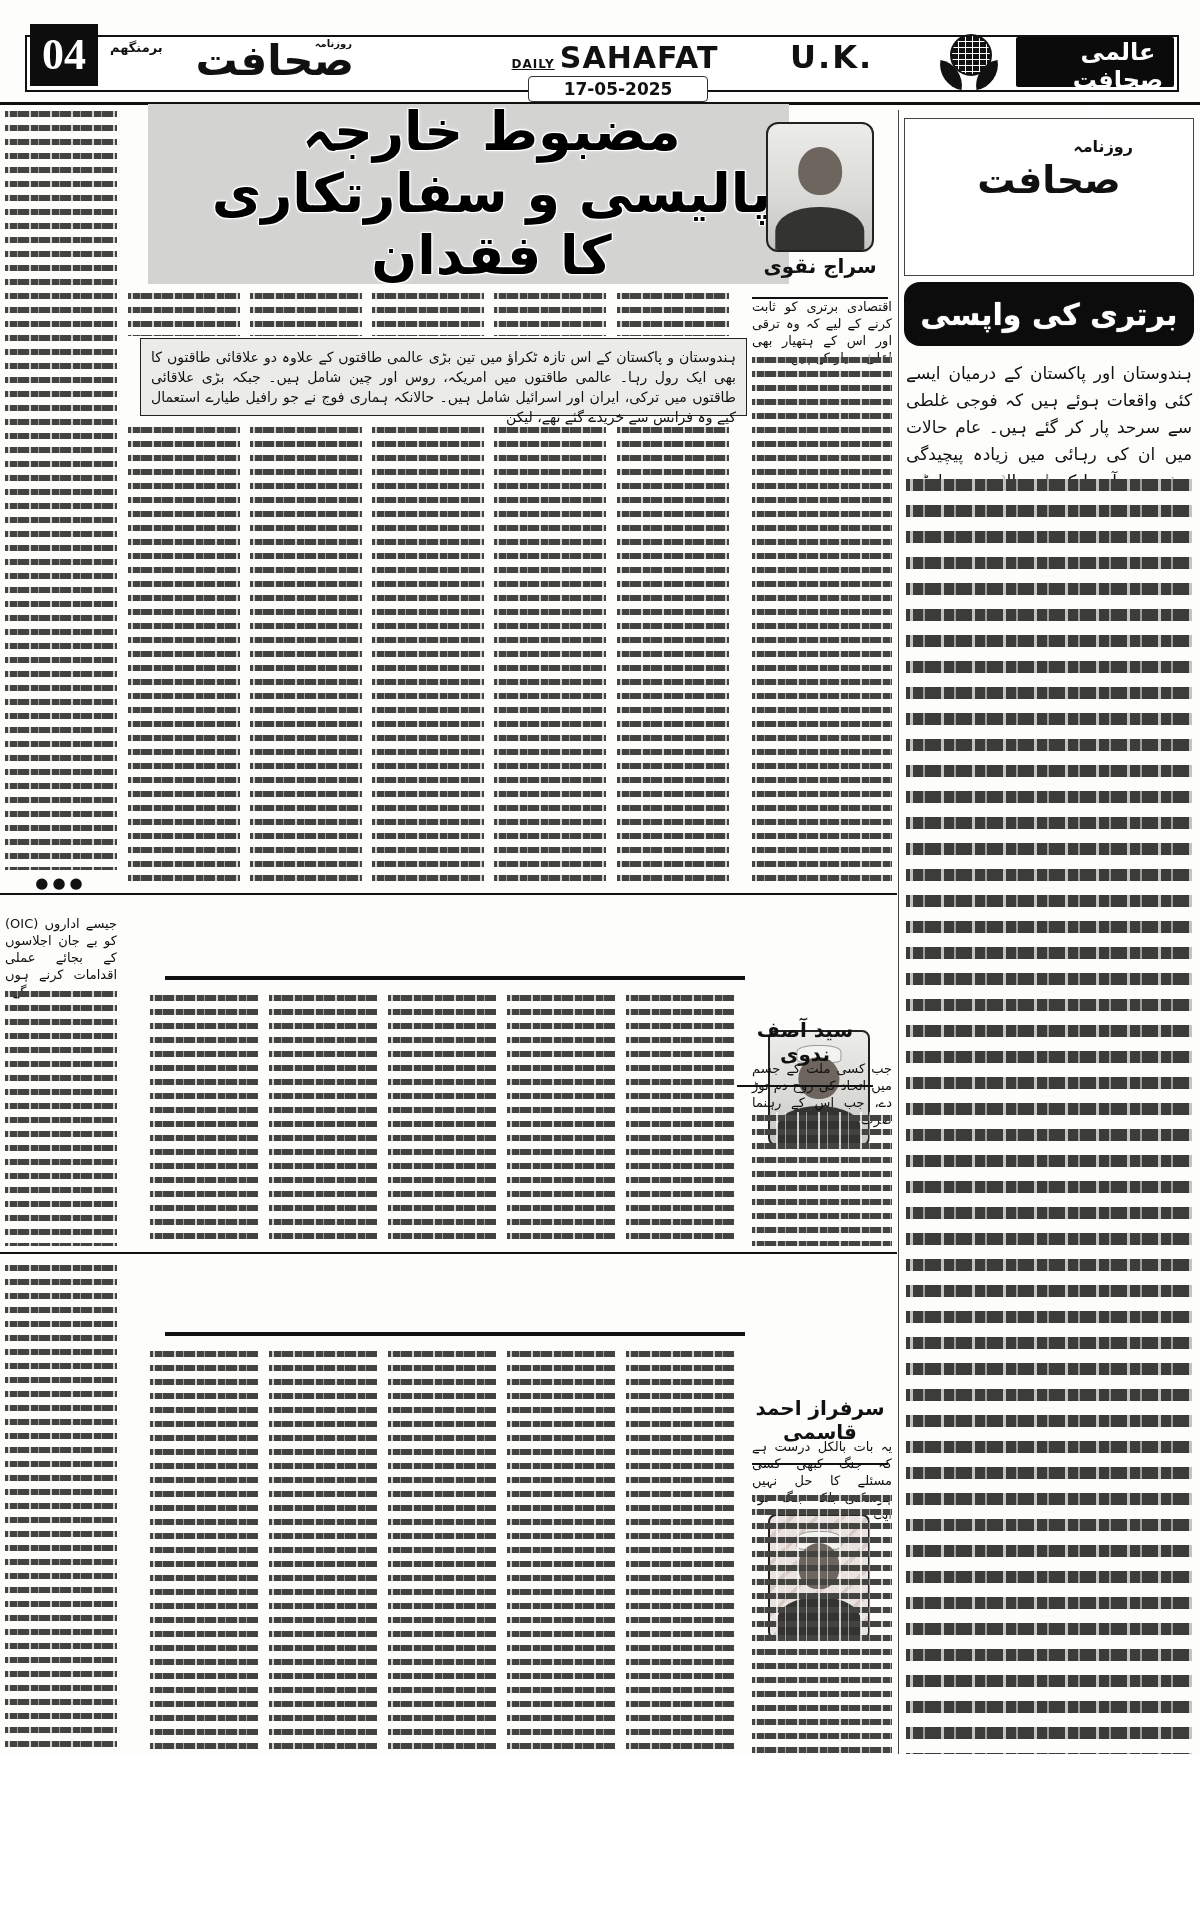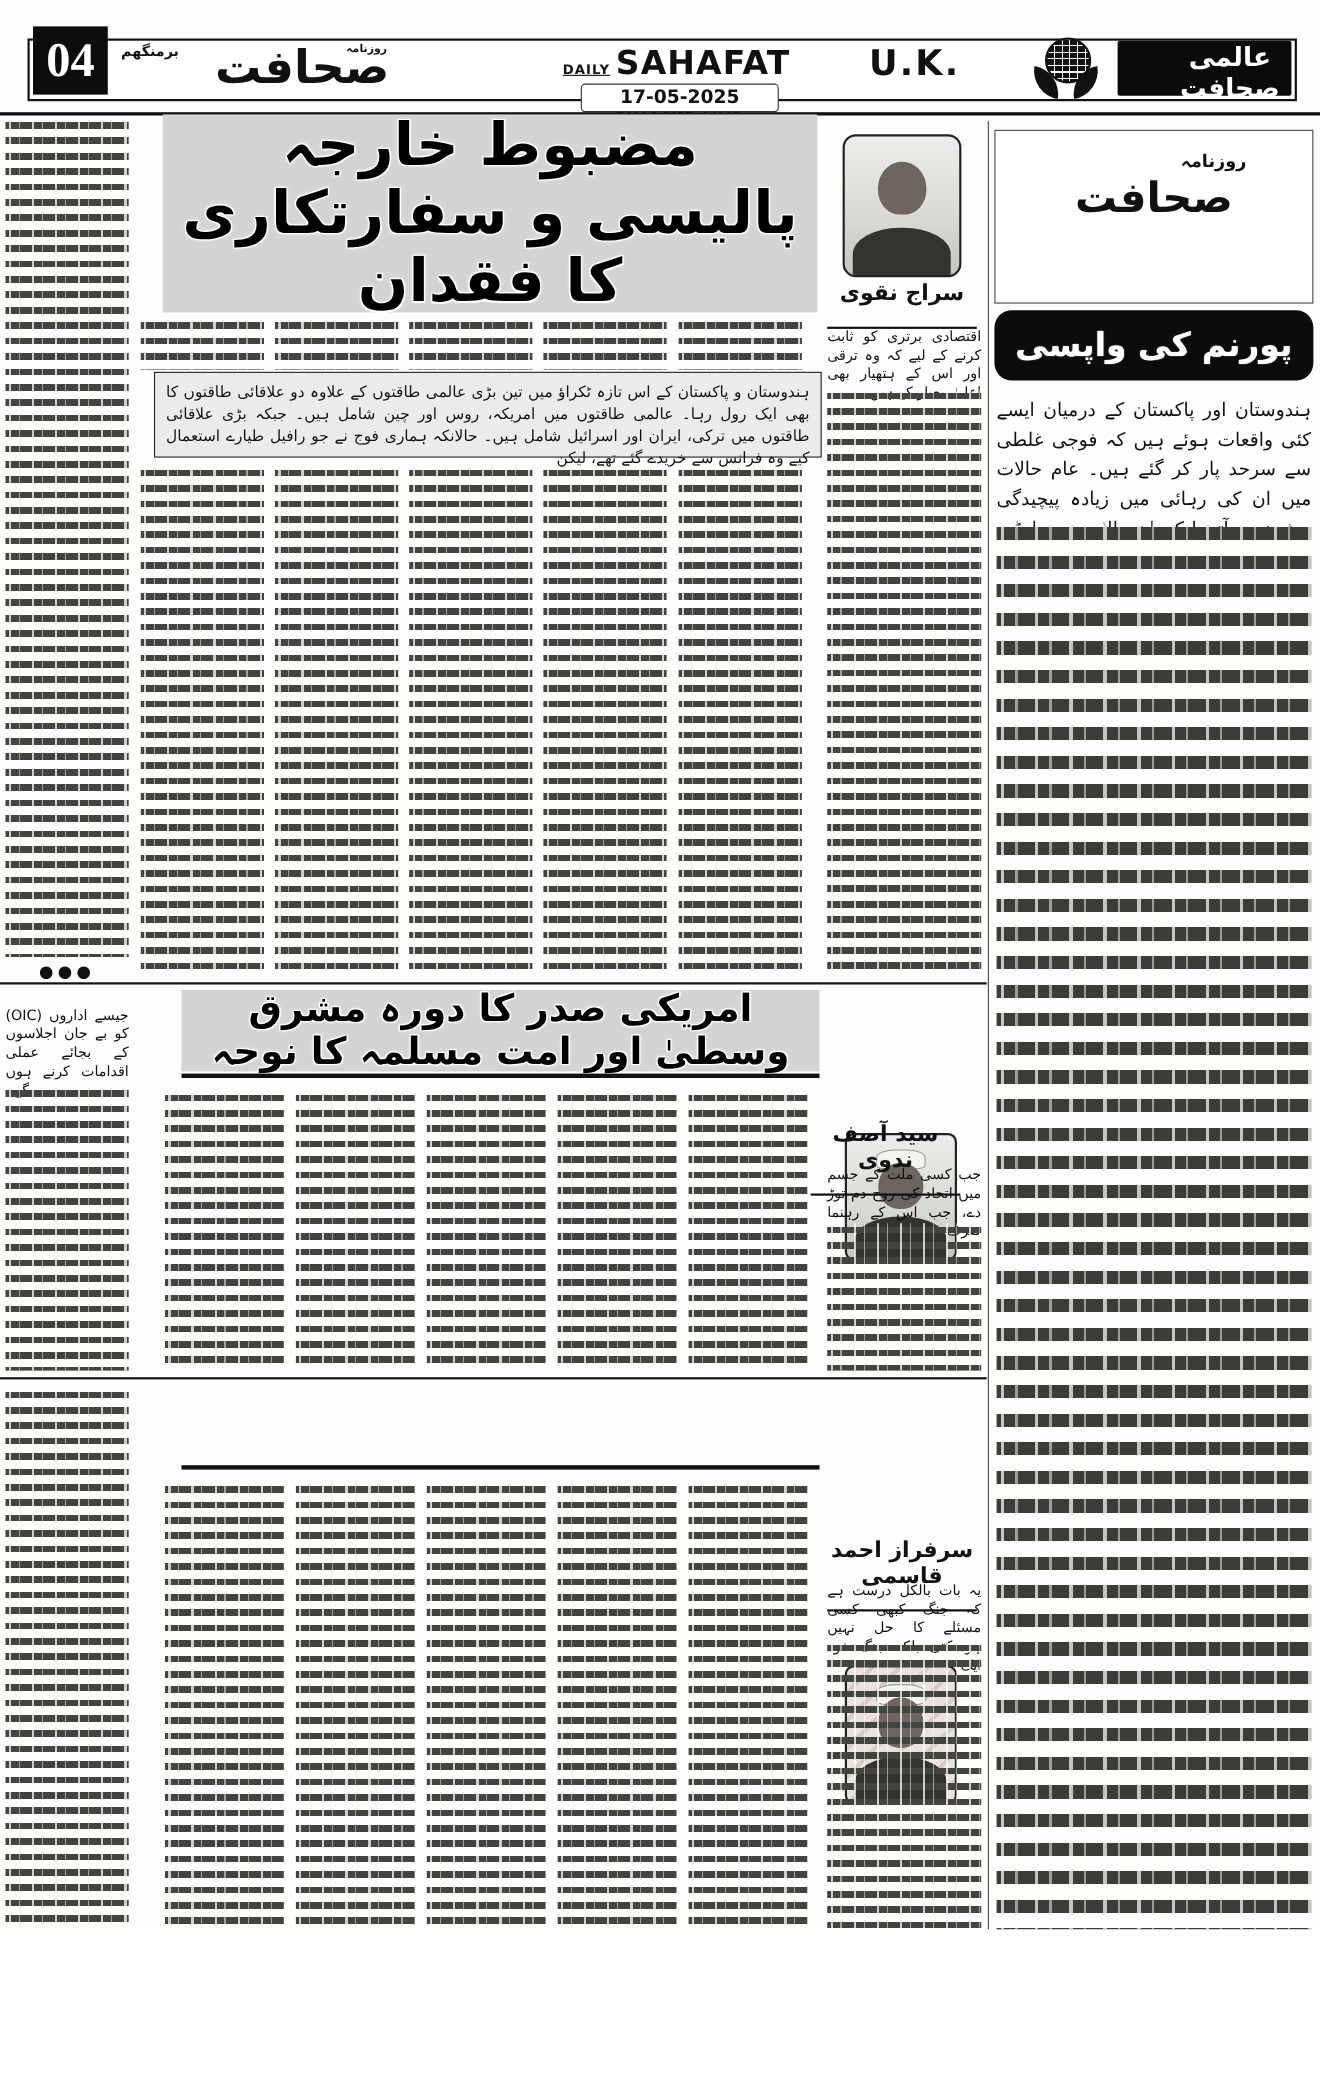--- a/index.html
+++ b/index.html
@@ -28,21 +28,21 @@
                           repeating-linear-gradient(to right,transparent 0 6px,#fff 6px 7px);
          border:2px solid #111;}
   .leaf{width:26px;height:26px;background:#111;}
   .leaf.l{border-radius:0 100% 0 100%;transform:rotate(10deg);}
   .leaf.r{border-radius:100% 0 100% 0;transform:rotate(-10deg);}
   
   .hrule{background:#111;}
   .dbl-rule{border-top:2px solid #111;border-bottom:2px solid #111;height:4px;}
   .vrule{background:#444;width:1px;}
   
-  .hl-box{background:#d3d3d1;display:flex;align-items:center;justify-content:center;}
+  .hl-box{background:#d3d3d1;display:flex;align-items:center;justify-content:center;padding-left:46px;}
   .hl{font-weight:bold;color:#000;text-align:center;line-height:1.15;
       text-shadow:0 0 2px #fff,0 0 4px #fff,1px 1px 0 #fff,-1px -1px 0 #fff,1px -1px 0 #fff,-1px 1px 0 #fff;}
   .hl-under{background:#111;}
   
   .photo{border:2px solid #222;background:linear-gradient(180deg,#ececea 0%,#d8d8d4 60%,#c4c4c0 100%);
          position:relative;overflow:hidden;}
   .photo .head{position:absolute;left:50%;top:18%;width:42%;height:38%;transform:translateX(-50%);
                background:#6d655e;border-radius:50% 50% 46% 46%;}
   .photo .body{position:absolute;left:50%;bottom:-6%;width:86%;height:40%;transform:translateX(-50%);
                background:#33332f;border-radius:48% 48% 0 0;}
@@ -110,21 +110,21 @@
   <div class="abs hrule" style="left:0;top:102px;width:1200px;height:3px;"></div>
 
   <div class="abs vrule" style="left:898px;top:110px;height:1760px;"></div>
 
   <div class="abs ed-box" style="left:904px;top:118px;width:288px;height:156px;">
     <div class="ed-small rtl" style="margin:18px 60px 0 0;text-align:right;">روزنامہ</div>
     <div class="ed-big rtl" style="text-align:center;margin-top:2px;">صحافت</div>
   </div>
 
   <div class="abs pill" style="left:904px;top:282px;width:290px;height:64px;">
-    <span class="t rtl">پورنم کی واپسی</span>
+    <span class="t rtl">برتری کی واپسی</span>
   </div>
 
   <div class="abs rtl snippet-lg" style="left:906px;top:360px;width:286px;height:110px;">ہندوستان اور پاکستان کے درمیان ایسے کئی واقعات ہوئے ہیں کہ فوجی غلطی سے سرحد پار کر گئے ہیں۔ عام حالات میں ان کی رہائی میں زیادہ پیچیدگی پیش نہیں آتی لیکن ان حالات میں بارڈر</div>
   <div class="abs tx-lg" style="left:906px;top:474px;width:286px;height:1406px;"></div>
 
   <div class="abs tx" style="left:5px;top:108px;width:112px;height:762px;"></div>
   <div class="abs endmark" style="left:5px;top:874px;width:112px;">●●●</div>
 
   <div class="abs hl-box" style="left:148px;top:104px;width:595px;height:180px;">
     <div class="hl rtl" style="font-size:54px;padding:0 14px;">مضبوط خارجہ پالیسی و سفارتکاری کا فقدان</div>
@@ -150,23 +150,20 @@
   <div class="abs tx" style="left:250px;top:424px;width:112px;height:462px;"></div>
   <div class="abs tx" style="left:372px;top:424px;width:112px;height:462px;"></div>
   <div class="abs tx" style="left:494px;top:424px;width:112px;height:462px;"></div>
   <div class="abs tx" style="left:617px;top:424px;width:112px;height:462px;"></div>
 
   <div class="abs hrule" style="left:0;top:893px;width:897px;height:2px;"></div>
 
   <div class="abs rtl snippet" style="left:5px;top:915px;width:112px;height:70px;">(OIC) جیسے اداروں کو بے جان اجلاسوں کے بجائے عملی اقدامات کرنے ہوں گے۔</div>
   <div class="abs tx" style="left:5px;top:988px;width:112px;height:258px;"></div>
 
-  <div class="abs hl-box" style="left:165px;top:900px;width:580px;height:74px;">
-    <div class="hl rtl" style="font-size:34px;padding:0 10px;">امریکی صدر کا دورہ مشرق وسطیٰ اور امت مسلمہ کا نوحہ</div>
-  </div>
   <div class="abs hl-under" style="left:165px;top:976px;width:580px;height:4px;"></div>
 
   <div class="abs photo" style="left:768px;top:900px;width:98px;height:112px;border-radius:8px;">
     <div class="cap"></div>
     <div class="head" style="top:22%;"></div>
     <div class="body"></div>
   </div>
   <div class="abs byline rtl" style="left:737px;top:1018px;width:136px;">سید آصف ندوی</div>
   <div class="abs rtl snippet" style="left:752px;top:1060px;width:140px;height:50px;">جب کسی ملت کے جسم میں اتحاد کی روح دم توڑ دے، جب اس کے رہنما صرف</div>
   <div class="abs tx" style="left:752px;top:1112px;width:140px;height:134px;"></div>

